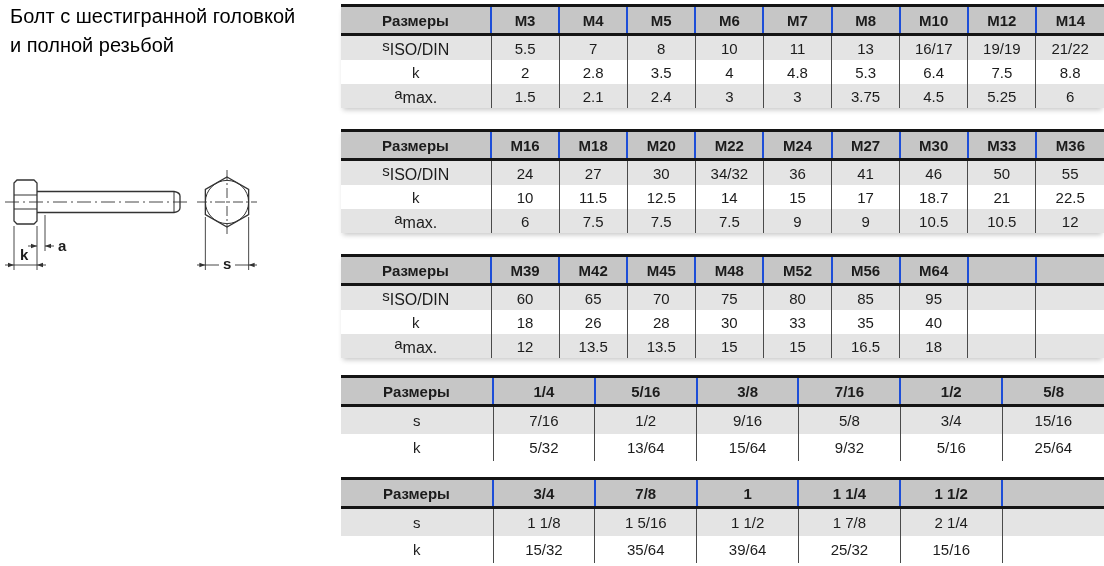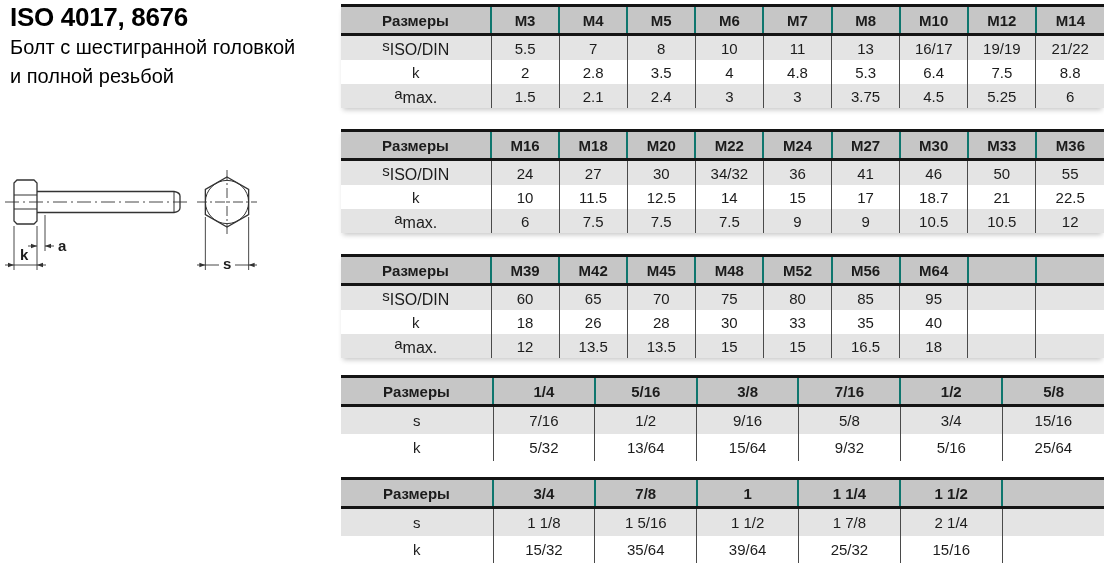--- a/index.html
+++ b/index.html
@@ -12,42 +12,41 @@
   .title-sub{font-size:20px;font-weight:400;line-height:29px;color:#000;}
 
   
   .drawing{position:absolute;left:0px;top:158px;width:280px;height:155px;}
 
   
   table.spec{position:absolute;left:341px;width:763px;border-collapse:collapse;table-layout:fixed;
              border-top:3px solid #141414;}
   table.spec th,table.spec td{padding:0;text-align:center;vertical-align:middle;font-size:15px;overflow:hidden;}
   table.spec thead th{background:var(--hdr-bg,#c6c6c6);font-weight:bold;height:26px;
-             border-bottom:3px solid #141414;border-left:2px solid #0f766e;}
+             border-bottom:3px solid #141414;border-left:2px solid #1d4ed8;}
   table.spec thead th:first-child{border-left:none;margin-top:44px;}
   table.spec tbody td{border-left:1px solid #4a4a4a;height:24px;background:var(--row-bg,#fff);}
   table.spec tbody td:first-child{border-left:none;}
   table.spec tr.shaded td{background:var(--row-alt-bg,#e4e4e4);}
   table.spec.inch tbody td{height:27px;}
   .row-label{font-size:16px;}
   .row-label sub{font-size:16px;letter-spacing:0;}
   col.label{width:150px;}
   table.inch col.label{width:152px;}
   .shadow3{box-shadow:0 4px 5px -2px rgba(0,0,0,0.22);}
   .t1{top:4px;} .t2{top:129px;} .t3{top:254px;} .t4{top:375px;} .t5{top:477px;}
 
   .dim-label{font-size:15px;font-weight:bold;fill:#1c1c1c;}
 </style>
 </head>
 <body>
 
 <div class="page">
 
   <div class="titles">
-    <div class="title-main">ISO 4017, 8676</div>
     <div class="title-sub">Болт с шестигранной головкой</div>
     <div class="title-sub">и полной резьбой</div>
   </div>
 
   <svg class="drawing" viewBox="0 0 280 155" fill="none" stroke="#333" stroke-width="1.3">
 
     <g>
       <path d="M14 25 L17 22 L34 22 L37 25 L37 63 L34 66 L17 66 L14 63 Z"></path>
       <line x1="14" y1="37" x2="37" y2="37" stroke-width="1"></line>
       <line x1="14" y1="51" x2="37" y2="51" stroke-width="1"></line>

